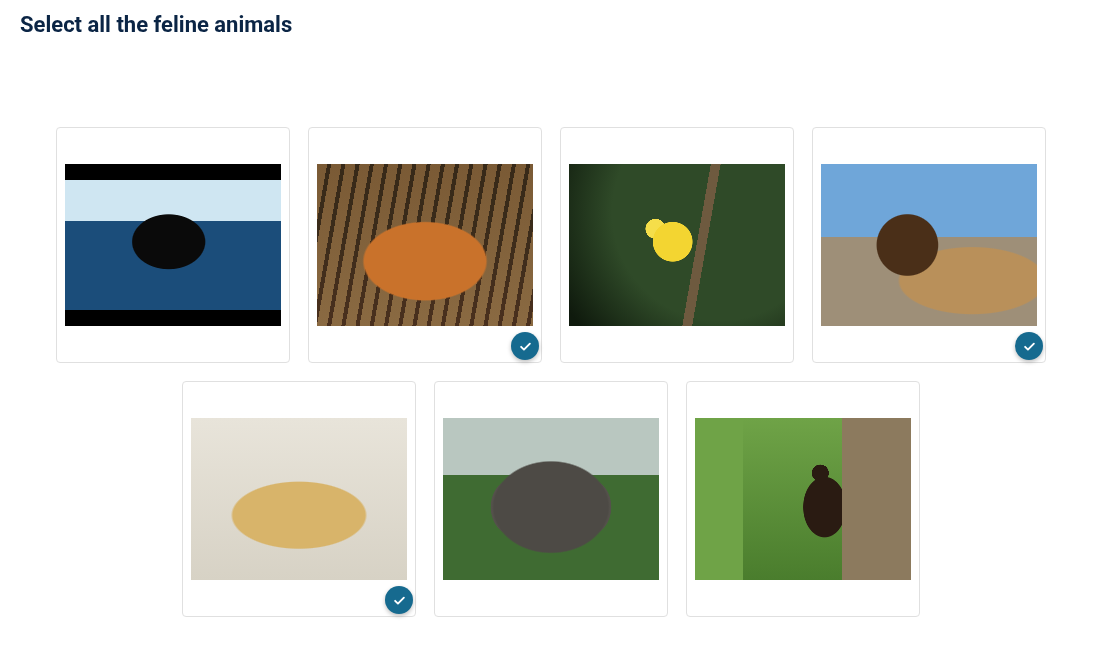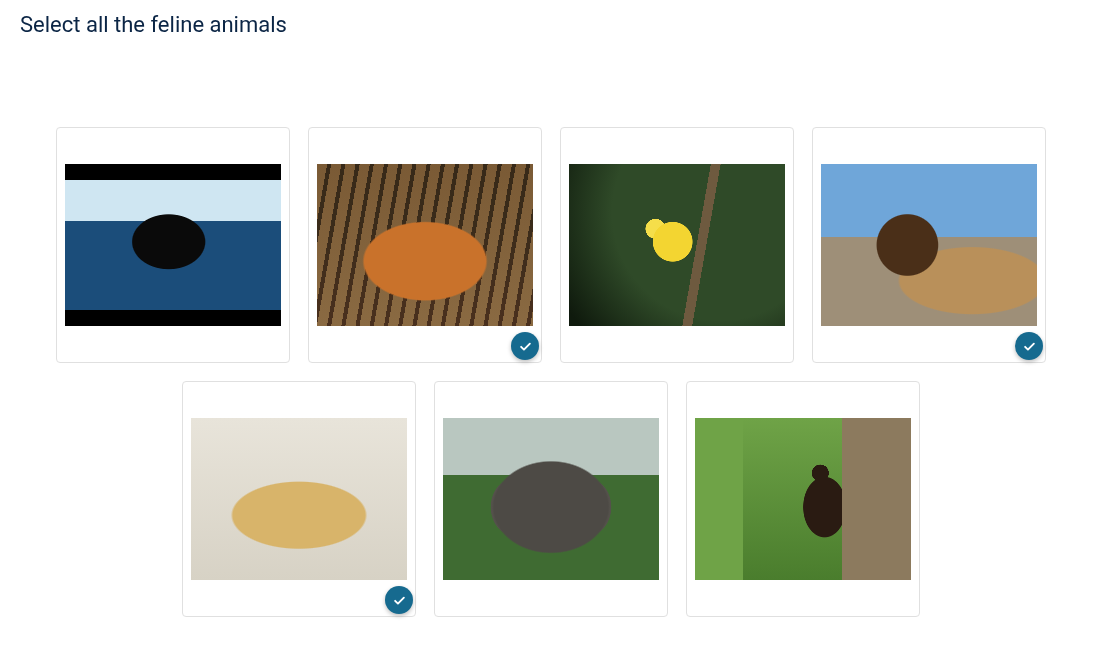--- a/index.html
+++ b/index.html
@@ -6,21 +6,21 @@
     body {
       font-family: -apple-system, BlinkMacSystemFont, "Segoe UI", Roboto, Helvetica, Arial, sans-serif;
       background: #ffffff;
       padding: 12px 20px 20px 20px;
       color: #0b2545;
     }
     .prompt {
       font-size: 22px;
       color: #0b2545;
       margin-bottom: 90px;
-      font-weight: 400;
+      font-weight: 700;
     }
     .grid {
       display: flex;
       flex-direction: column;
       gap: 18px;
       align-items: center;
     }
     .row {
       display: flex;
       gap: 18px;

